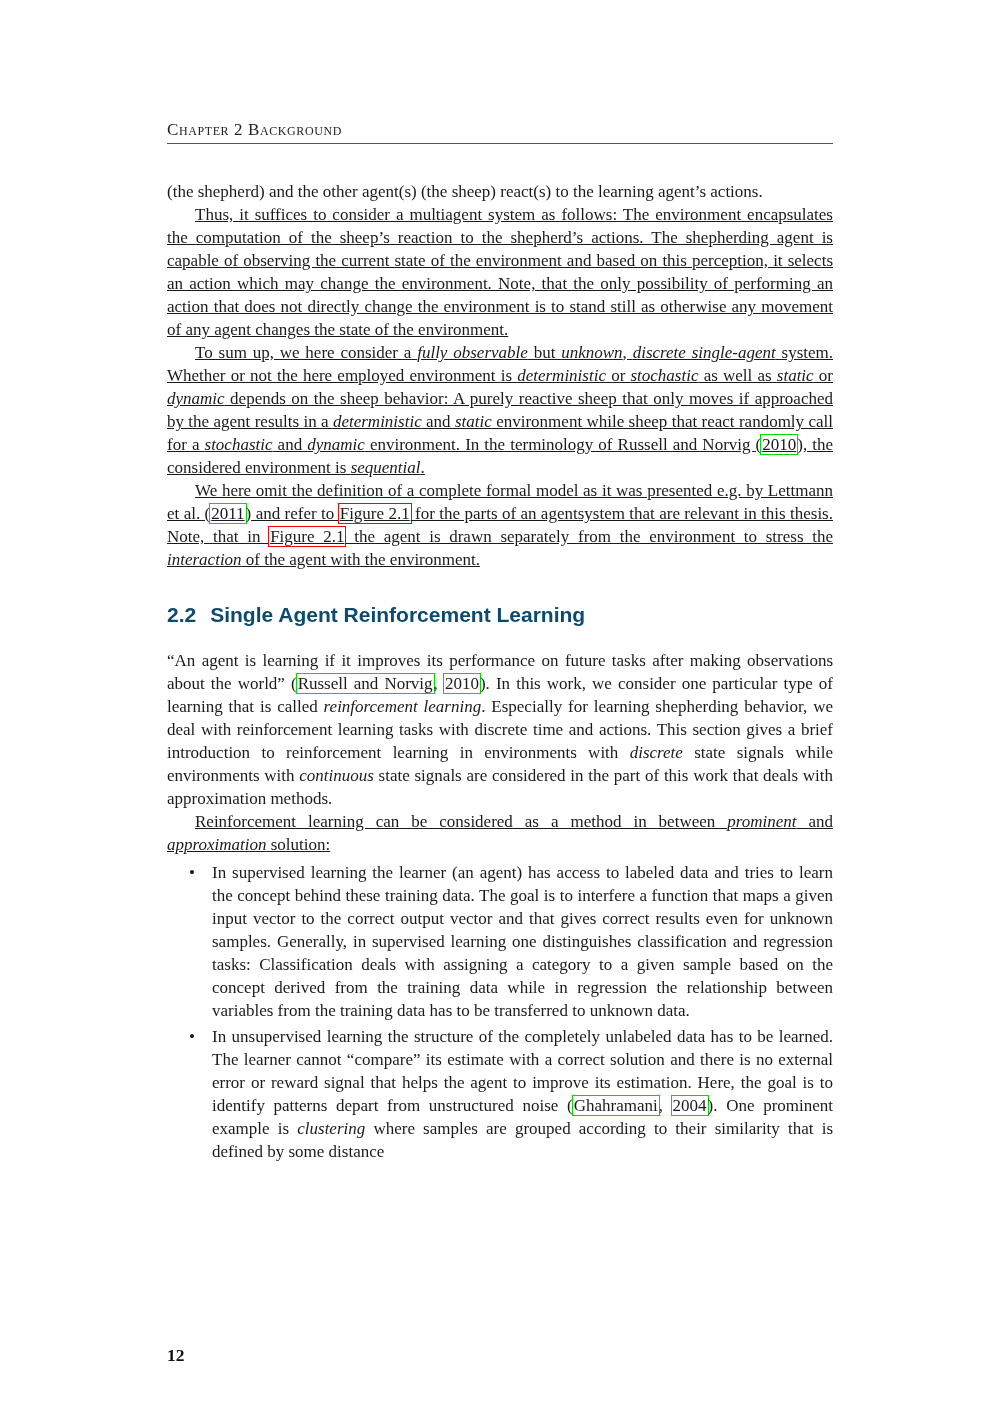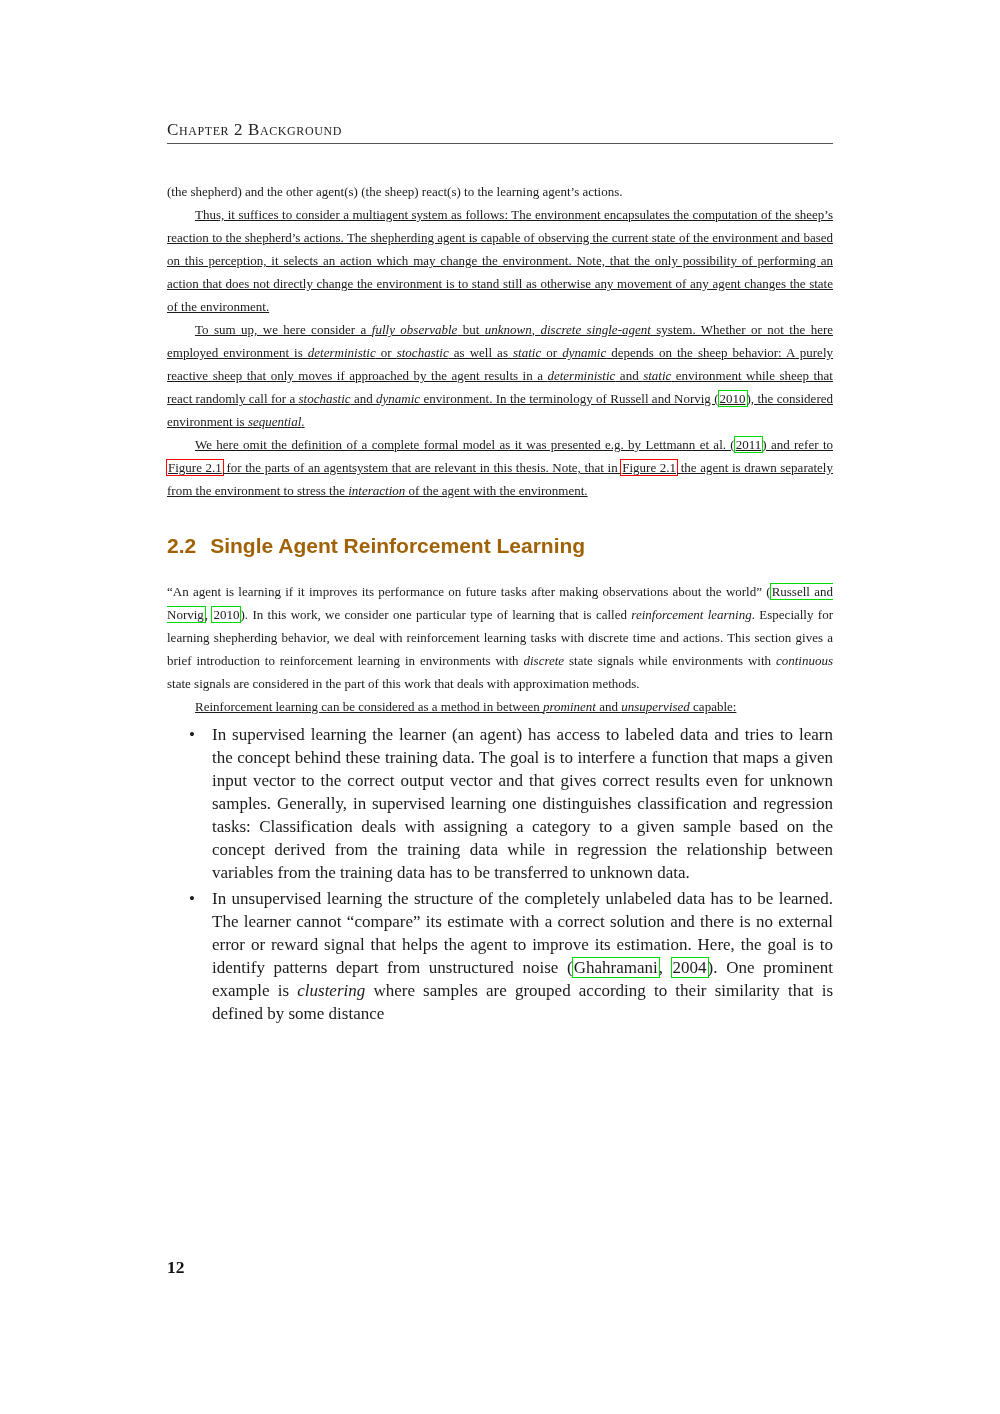--- a/index.html
+++ b/index.html
@@ -30,21 +30,21 @@
     font-size: 17px;
     line-height: 20px;
     font-variant: small-caps;
     letter-spacing: 0.6px;
     padding-bottom: 3px;
     border-bottom: 1px solid var(--rule);
     color: #222222;
   }
   p.para {
     margin: 0;
-    font-size: 13px;
+    font-size: 17px;
     line-height: 23px;
     text-align: justify;
     text-justify: inter-word;
   }
   p.first { margin-top: 36px; }
   p.indent { text-indent: 28px; text-decoration: underline; }
   .it { font-style: italic; }
   .box-green {
     box-shadow: 0 0 0 1px var(--citation-box);
     padding: 0 1px;
@@ -54,21 +54,21 @@
     box-shadow: 0 0 0 1px var(--figure-box);
     padding: 0 1px;
     cursor: pointer;
   }
   h2.section-heading {
     margin: 31px 0 21px 0;
     font-family: "Liberation Sans", "DejaVu Sans", sans-serif;
     font-weight: bold;
     font-size: 21px;
     line-height: 26px;
-    color: #a16207;
+    color: #0c4a6e;
   }
   h2.section-heading .sec-num { margin-right: 14px; }
   ul.bullet-list {
     margin: 5px 0 0 0;
     padding: 0;
     list-style: none;
   }
   ul.bullet-list li {
     position: relative;
     padding-left: 45px;
@@ -83,21 +83,21 @@
   }
   ul.bullet-list .li-text {
     display: block;
     text-align: justify;
     text-justify: inter-word;
     font-family: Liberation Serif, serif;
   }
   .footer-page-number {
     position: absolute;
     left: 167px;
-    top: 1257px;
+    top: 1345px;
     font-size: 17.5px;
     font-weight: bold;
     color: #111111;
   }
 </style>
 </head>
 <body>
 
 <div class="page">
   <div class="content">
@@ -113,21 +113,21 @@
     <p class="para indent"><span>To sum up, we here consider a </span><span class="it">fully observable</span><span> but </span><span class="it">unknown</span><span>, </span><span class="it">discrete single-agent</span><span> system. Whether or not the here employed environment is </span><span class="it">deterministic</span><span> or </span><span class="it">stochastic</span><span> as well as </span><span class="it">static</span><span> or </span><span class="it">dynamic</span><span> depends on the sheep behavior: A purely reactive sheep that only moves if approached by the agent results in a </span><span class="it">deterministic</span><span> and </span><span class="it">static</span><span> environment while sheep that react randomly call for a </span><span class="it">stochastic</span><span> and </span><span class="it">dynamic</span><span> environment. In the terminology of Russell and Norvig (</span><span class="box-green">2010</span><span>), the considered environment is </span><span class="it">sequential</span><span>.</span></p>
 
     <p class="para indent"><span>We here omit the definition of a complete formal model as it was presented e.g. by Lettmann et al. (</span><span class="box-green">2011</span><span>) and refer to </span><span class="box-red">Figure 2.1</span><span> for the parts of an agentsystem that are relevant in this thesis. Note, that in </span><span class="box-red">Figure 2.1</span><span> the agent is drawn separately from the environment to stress the </span><span class="it">interaction</span><span> of the agent with the environment.</span></p>
 
     <h2 class="section-heading">
       <span class="sec-num">2.2</span><span class="sec-title">Single Agent Reinforcement Learning</span>
     </h2>
 
     <p class="para"><span>“An agent is learning if it improves its performance on future tasks after making observations about the world” (</span><span class="box-green">Russell and Norvig</span><span>, </span><span class="box-green">2010</span><span>). In this work, we consider one particular type of learning that is called </span><span class="it">reinforcement learning</span><span>. Especially for learning shepherding behavior, we deal with reinforcement learning tasks with discrete time and actions. This section gives a brief introduction to reinforcement learning in environments with </span><span class="it">discrete</span><span> state signals while environments with </span><span class="it">continuous</span><span> state signals are considered in the part of this work that deals with approximation methods.</span></p>
 
-    <p class="para indent"><span>Reinforcement learning can be considered as a method in between </span><span class="it">prominent</span><span> and </span><span class="it">unsupervised</span><span> capable:</span></p>
+    <p class="para indent"><span>Reinforcement learning can be considered as a method in between </span><span class="it">prominent</span><span> and </span><span class="it">approximation</span><span> solution:</span></p>
 
     <ul class="bullet-list">
       <li>
         <span class="bullet">•</span>
         <span class="li-text"><span>In supervised learning the learner (an agent) has access to labeled data and tries to learn the concept behind these training data. The goal is to interfere a function that maps a given input vector to the correct output vector and that gives correct results even for unknown samples. Generally, in supervised learning one distinguishes classification and regression tasks: Classification deals with assigning a category to a given sample based on the concept derived from the training data while in regression the relationship between variables from the training data has to be transferred to unknown data.</span></span>
       </li>
       <li>
         <span class="bullet">•</span>
         <span class="li-text"><span>In unsupervised learning the structure of the completely unlabeled data has to be learned. The learner cannot “compare” its estimate with a correct solution and there is no external error or reward signal that helps the agent to improve its estimation. Here, the goal is to identify patterns depart from unstructured noise (</span><span class="box-green">Ghahramani</span><span>, </span><span class="box-green">2004</span><span>). One prominent example is </span><span class="it">clustering</span><span> where samples are grouped according to their similarity that is defined by some distance</span></span>
       </li>

